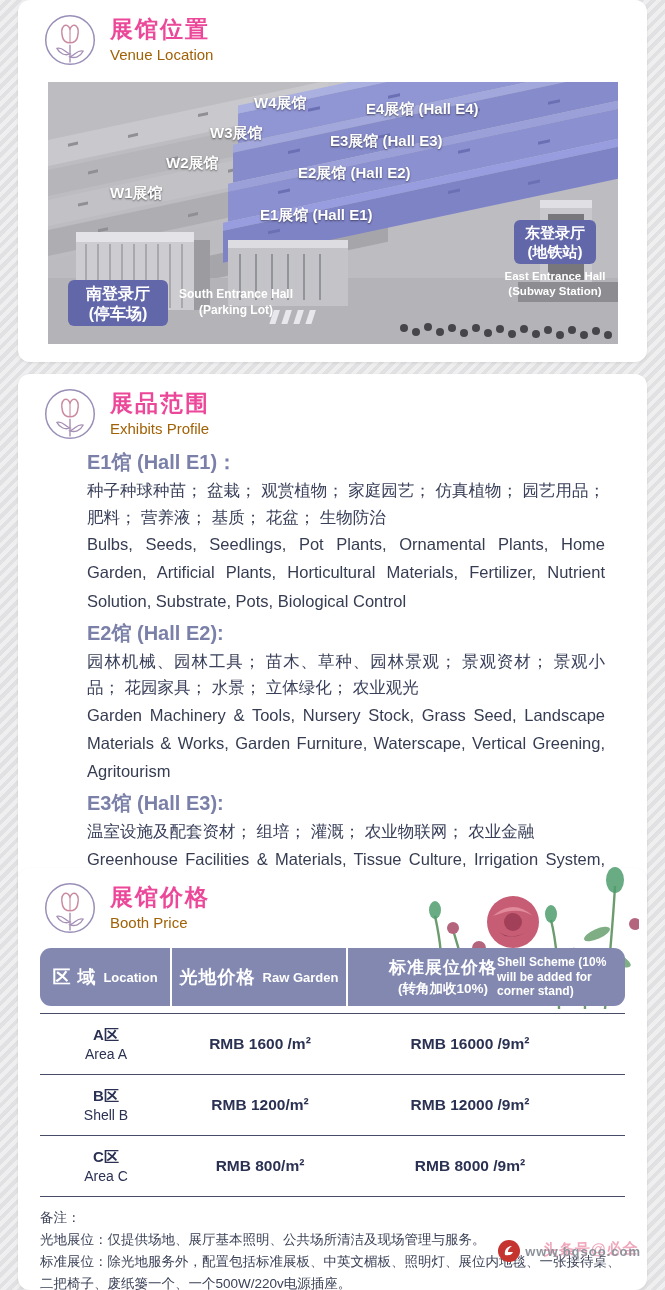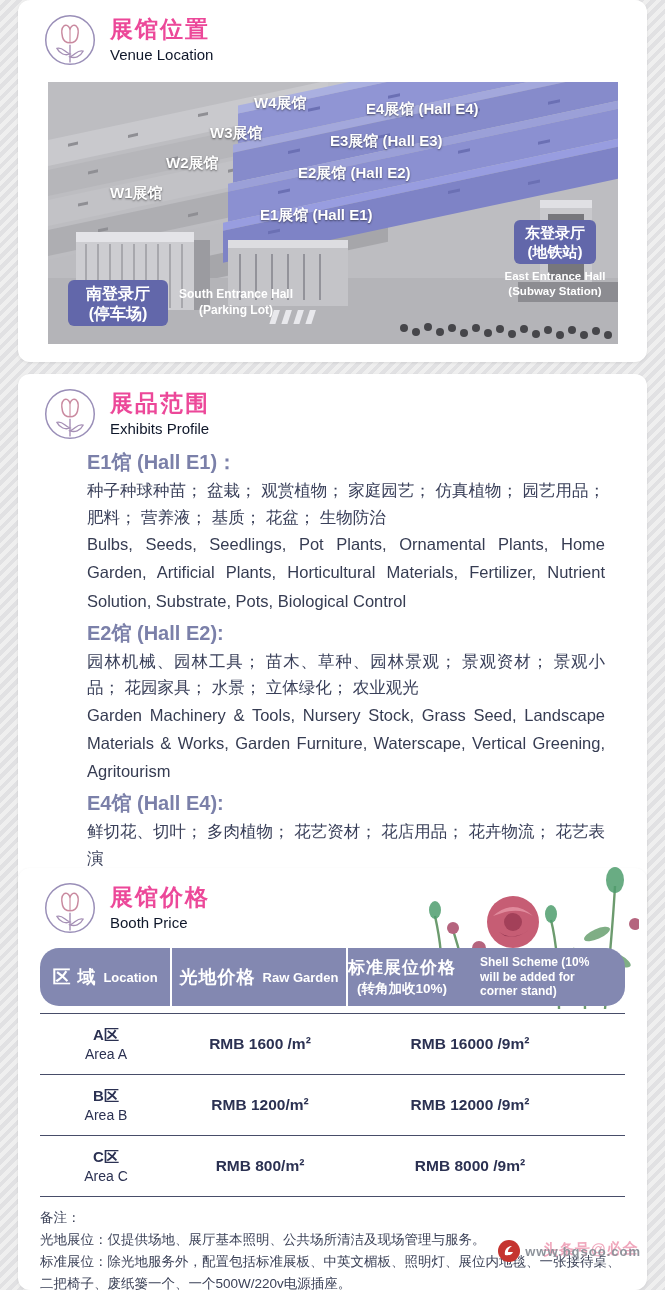--- a/index.html
+++ b/index.html
@@ -11,43 +11,43 @@
   }
   .card{position:absolute;left:18px;width:629px;background:#ffffff;border-radius:12px;box-shadow:0 1px 3px rgba(0,0,0,.08);}
   #card-venue{top:0;height:362px;}
   #card-exhibits{top:374px;height:546px;}
   #card-price{top:868px;height:422px;}
 
   
   .sec-head{display:flex;align-items:center;gap:12px;padding:12px 0 0 24px;}
   .sec-icon{width:56px;height:56px;flex:0 0 56px;}
   .sec-title{font-size:23px;font-weight:bold;color:#ec4899;letter-spacing:2px;line-height:1.1;}
-  .sec-sub{font-size:15px;color:#0f172a;margin-top:3px;}
+  .sec-sub{font-size:15px;color:#a16207;margin-top:3px;}
 
   
   .map{position:absolute;left:30px;top:82px;width:570px;height:262px;border-radius:0;overflow:hidden;background:linear-gradient(160deg,#c6c6ca,#aeaeb2);}
   .map svg{display:block;}
 
   
   .ex-body{padding:2px 42px 0 26px;position:relative;margin-left:43px;}
   .hall{margin-top:4px;}
   .hall-name{font-size:20px;font-weight:bold;color:#7b80a9;line-height:1.45;}
   .hall-cn{font-size:16.5px;color:#3a405a;line-height:1.62;text-align:justify;}
   .hall-en{font-size:16.5px;color:#363c52;line-height:1.7;text-align:justify;}
   .swoosh{position:absolute;right:-2px;bottom:-86px;opacity:.55;}
 
   
   .price-flowers{position:absolute;top:-4px;right:8px;width:230px;height:150px;pointer-events:none;}
-  .tbl-head{position:relative;margin:12px 22px 0 22px;height:58px;background:#8388b1;border-radius:19px;
+  .tbl-head{position:relative;margin:12px 22px 0 22px;height:58px;background:#8388b1;border-radius:11px;
     display:grid;grid-template-columns:132px 176px 1fr;align-items:center;color:#fff;}
   .th{display:flex;align-items:baseline;justify-content:center;gap:7px;position:relative;height:100%;}
   .th .cn{font-size:18px;font-weight:bold;letter-spacing:1px;align-self:center;}
   .th .en{font-size:13px;font-weight:bold;align-self:center;}
   .th-div{border-right:2px solid #ffffff;}
-  .th3{display:flex;align-items:center;justify-content:flex-start;gap:24px;height:100%;}
+  .th3{display:flex;align-items:center;justify-content:flex-end;gap:0;height:100%;}
   .th3-cn{text-align:center;}
   .th3-cn .l1{font-size:17px;font-weight:bold;letter-spacing:1px;}
   .th3-cn .l2{font-size:13.5px;font-weight:bold;margin-top:1px;}
   .th3-en{width:128px;font-size:12px;font-weight:bold;line-height:1.2;text-align:left;}
 
   .tbl-body{margin:7px 22px 0 22px;}
   .trow{display:grid;grid-template-columns:132px 176px 244px;align-items:center;height:60px;border-top:1.5px solid #474d69;}
   .trow:last-child{border-bottom:1.5px solid #474d69;}
   .tcell{text-align:center;color:#2b3152;}
   .area-cn{font-size:15px;font-weight:bold;}
@@ -256,20 +256,25 @@
   <div class="ex-body">
     <div class="hall">
       <div class="hall-name">E1馆 (Hall E1)：</div>
       <div class="hall-cn">种子种球种苗； 盆栽； 观赏植物； 家庭园艺； 仿真植物； 园艺用品； 肥料； 营养液； 基质； 花盆； 生物防治</div>
       <div class="hall-en">Bulbs, Seeds, Seedlings,  Pot Plants, Ornamental Plants, Home Garden, Artificial Plants, Horticultural Materials, Fertilizer, Nutrient Solution, Substrate, Pots, Biological Control</div>
     </div>
     <div class="hall">
       <div class="hall-name">E2馆 (Hall E2):</div>
       <div class="hall-cn">园林机械、园林工具； 苗木、草种、园林景观； 景观资材； 景观小品； 花园家具； 水景； 立体绿化； 农业观光</div>
       <div class="hall-en">Garden Machinery &amp; Tools, Nursery Stock, Grass Seed, Landscape Materials &amp; Works, Garden Furniture, Waterscape, Vertical Greening, Agritourism</div>
+    </div>
+    <div class="hall">
+      <div class="hall-name">E3馆 (Hall E3):</div>
+      <div class="hall-cn">温室设施及配套资材； 组培； 灌溉； 农业物联网； 农业金融</div>
+      <div class="hall-en">Greenhouse Facilities &amp; Materials, Tissue Culture, Irrigation System, Internet of Agriculture Things, Agricultural Finance</div>
     </div>
     <div class="hall">
       <div class="hall-name">E4馆 (Hall E4):</div>
       <div class="hall-cn">鲜切花、切叶； 多肉植物； 花艺资材； 花店用品； 花卉物流； 花艺表演</div>
       <div class="hall-en">Cut Flowers &amp; leaf, Succulent Plant, Floriculture Materials, Flower Store Articles, Flower Logistic, Flower Arrangement Show</div>
     </div>
     <svg class="swoosh" width="90" height="16">
       <path d="M4,10 Q45,2 86,8 Q45,12 4,10 Z" fill="#9fc3d4" opacity=".7"></path>
     </svg>
   </div>
@@ -341,21 +346,21 @@
       <div class="tcell">
         <div class="area-cn">A区</div>
         <div class="area-en">Area A</div>
       </div>
       <div class="tcell price">RMB 1600 /m²</div>
       <div class="tcell price">RMB 16000 /9m²</div>
     </div>
     <div class="trow">
       <div class="tcell">
         <div class="area-cn">B区</div>
-        <div class="area-en">Area B</div>
+        <div class="area-en">Shell B</div>
       </div>
       <div class="tcell price">RMB 1200/m²</div>
       <div class="tcell price">RMB 12000 /9m²</div>
     </div>
     <div class="trow">
       <div class="tcell">
         <div class="area-cn">C区</div>
         <div class="area-en">Area C</div>
       </div>
       <div class="tcell price">RMB 800/m²</div>

